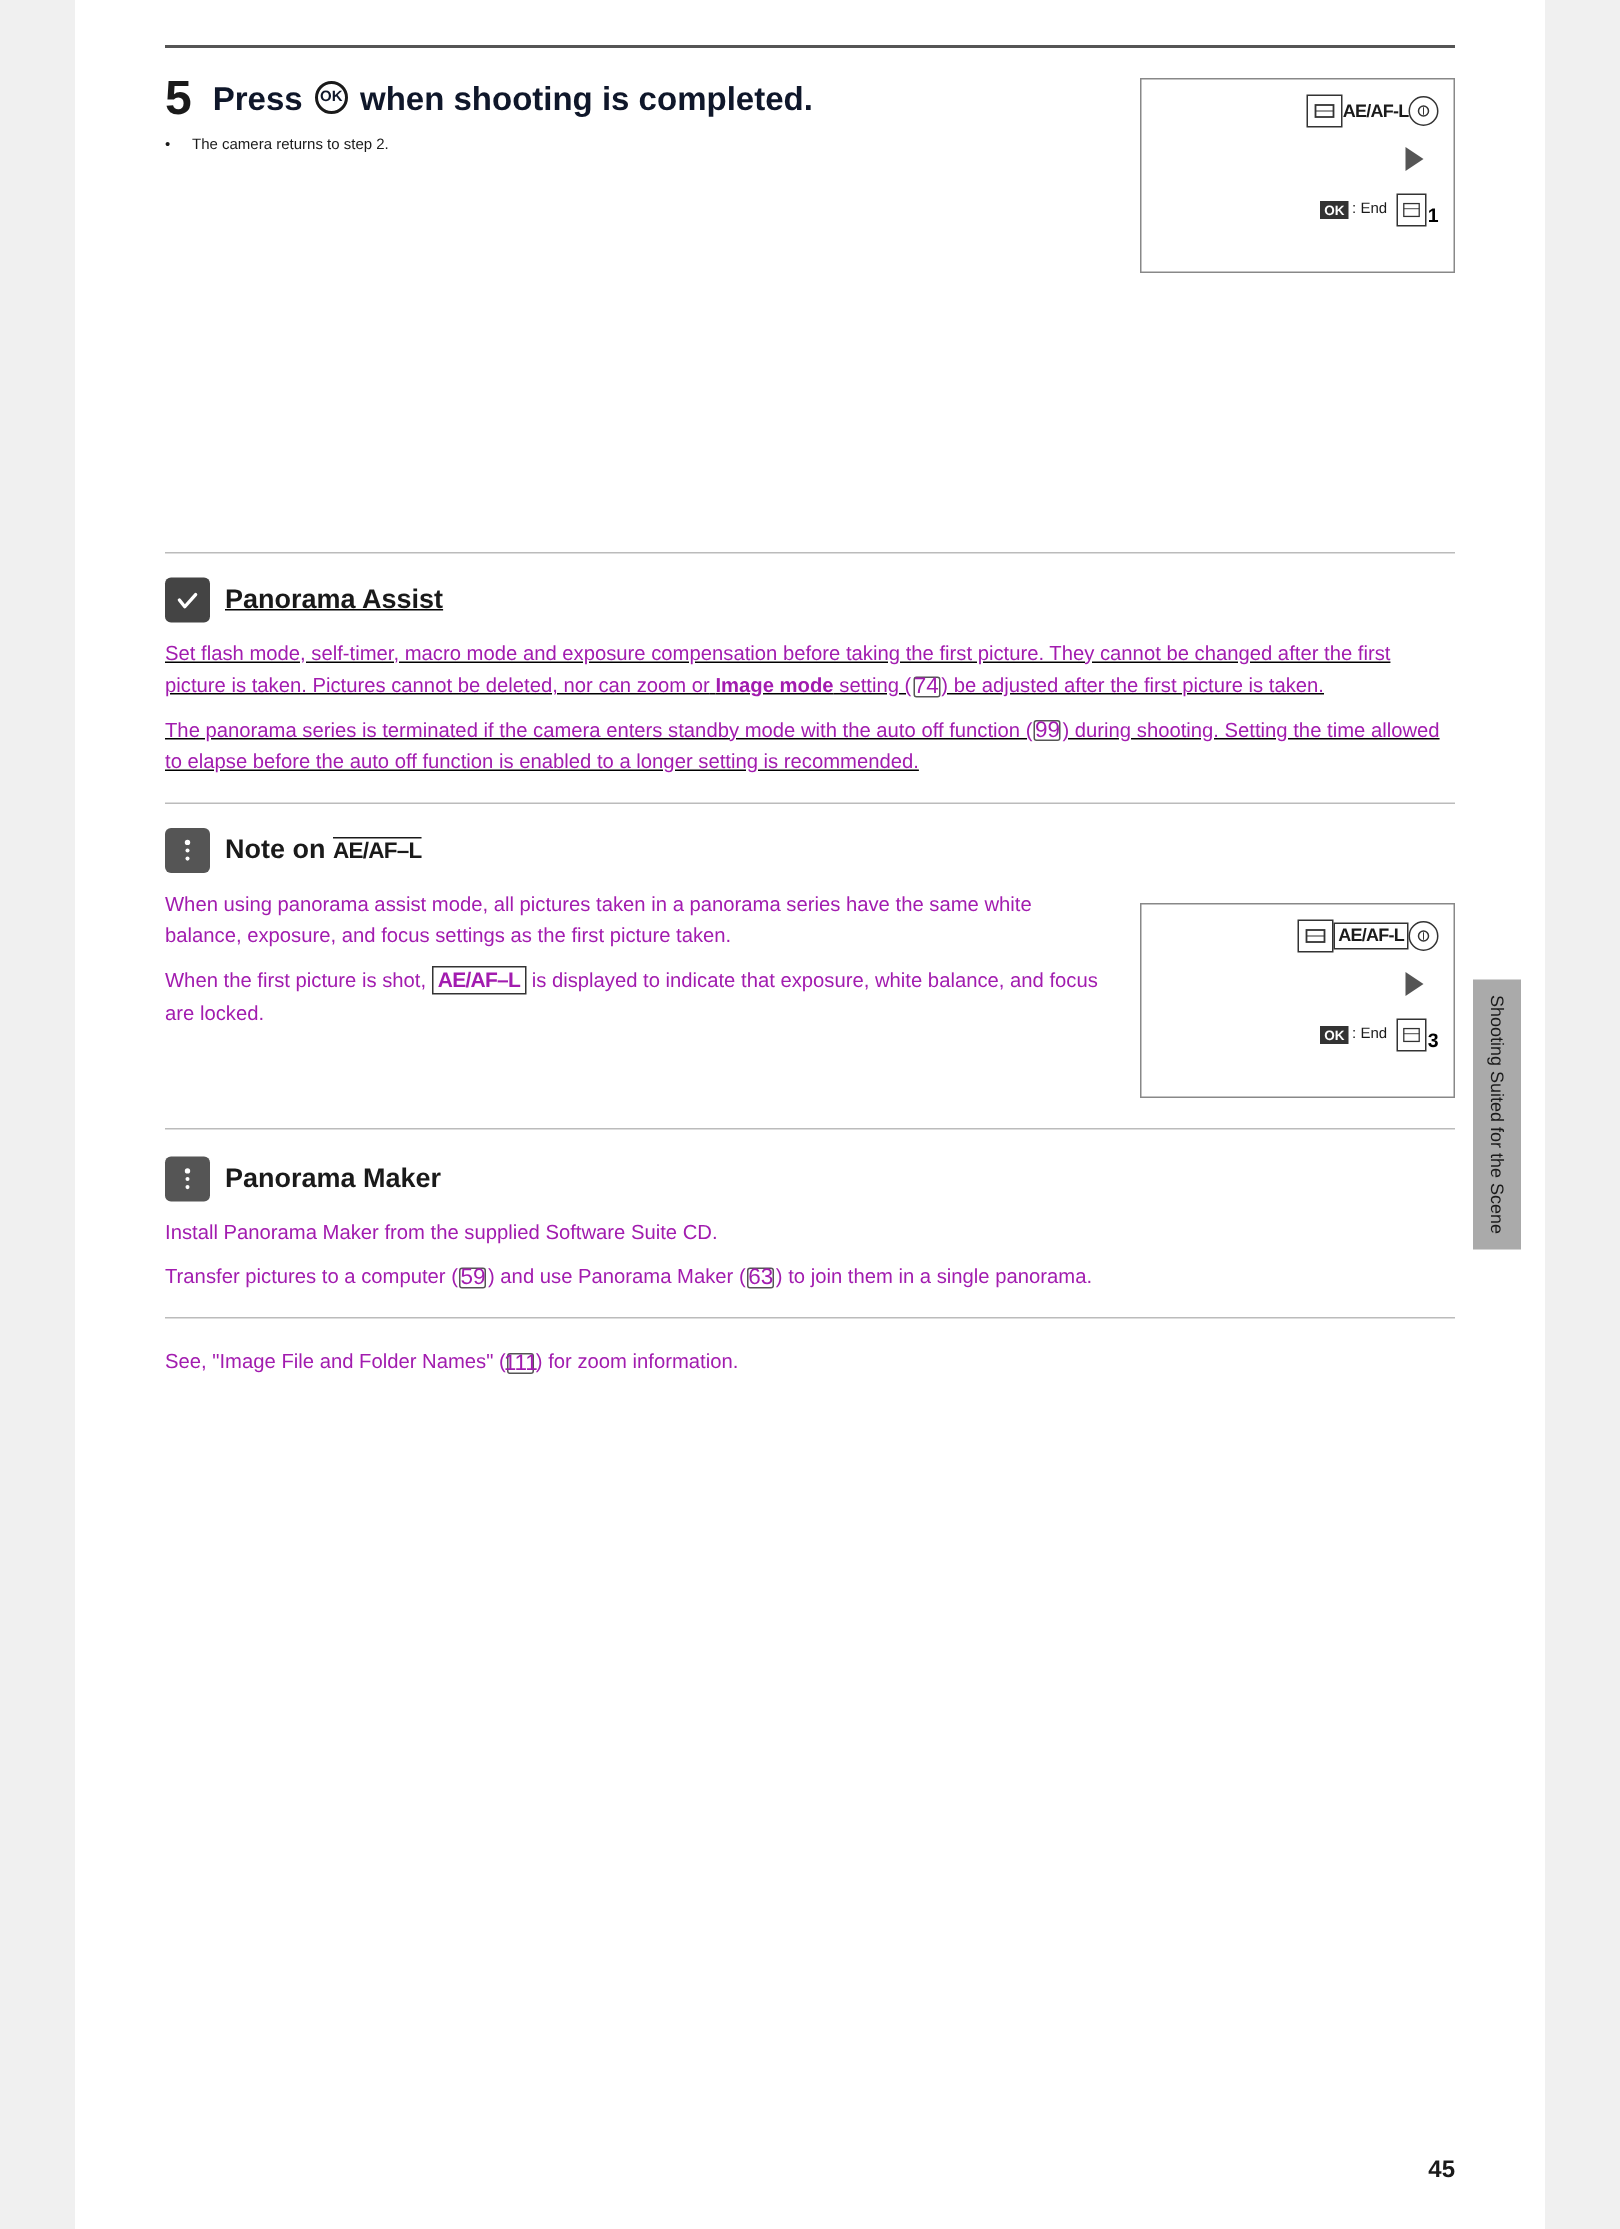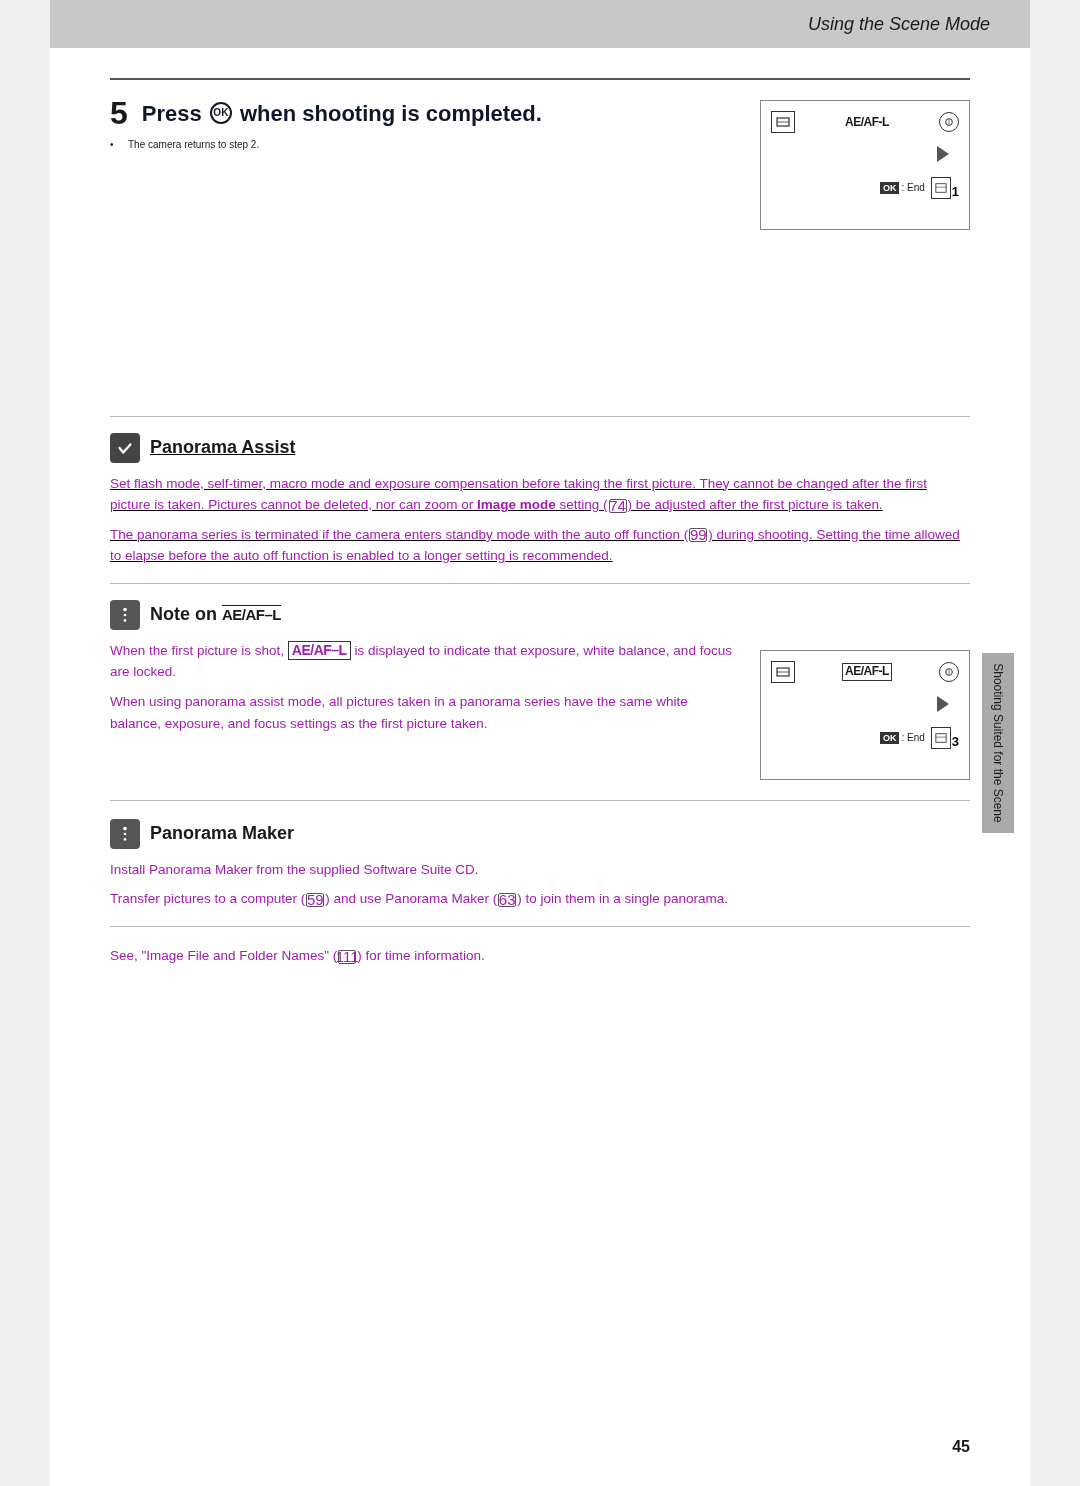--- a/index.html
+++ b/index.html
@@ -130,21 +130,21 @@
       border: 1.5px solid #888;
       background: #fff;
       flex-shrink: 0;
       padding: 10px;
       position: relative;
     }
 
     .cam-row-top {
       display: flex;
       align-items: center;
-      justify-content: space-between;
+      justify-content: flex-end;
       margin-bottom: 6px;
     }
 
     .cam-icon-box {
       width: 24px;
       height: 22px;
       border: 1.5px solid #333;
       display: flex;
       align-items: center;
       justify-content: center;
@@ -408,23 +408,20 @@
 
     .maker-section, .moreinfo-section {
       margin-top: 18px;
     }
   </style>
 </head>
 <body>
 
 <div class="page">
 
-  <div class="header-bar">
-    <span class="header-title">Using the Scene Mode</span>
-  </div>
 
   <div class="content">
 
     <div class="top-divider"></div>
 
     <div class="step-content-row">
       <div class="step-text-col">
         <div class="step-row">
           <span class="step-number">5</span>
           <div class="step-heading">
@@ -509,24 +506,24 @@
             <circle cx="10" cy="16" r="1.5" fill="white"></circle>
           </svg>
         </div>
         <span class="section-title">
           <span>Note on </span><span class="aeafl-styled">AE/AF–L</span>
         </span>
       </div>
 
       <div class="note-row">
         <div class="note-text-col">
+          <p class="body-text">When using panorama assist mode, all pictures taken in a panorama series have the same white balance, exposure, and focus settings as the first picture taken.</p>
           <p class="body-text">
             <span>When the first picture is shot, </span><span class="aeafl-text">AE/AF–L</span><span> is displayed to indicate that exposure, white balance, and focus are locked.</span>
           </p>
-          <p class="body-text">When using panorama assist mode, all pictures taken in a panorama series have the same white balance, exposure, and focus settings as the first picture taken.</p>
         </div>
 
         <div class="camera-diagram camera-diagram-2">
           <div class="cam-row-top">
             <div class="cam-icon-box">
               <svg viewBox="0 0 14 14" width="14" height="14">
                 <rect x="1" y="3" width="12" height="8" fill="none" stroke="#333" stroke-width="1.2"></rect>
                 <line x1="1" y1="7" x2="13" y2="7" stroke="#333" stroke-width="0.8"></line>
               </svg>
             </div>
@@ -582,21 +579,21 @@
           </span><span>) to join them in a single panorama.</span>
       </p>
     </div>
 
     <div class="section-divider"></div>
 
     <div class="moreinfo-section">
       <p class="body-text">
         <span>See, "Image File and Folder Names" (</span><span class="ref-box">
             <span>111</span>
-          </span><span>) for time information.</span>
+          </span><span>) for zoom information.</span>
       </p>
     </div>
 
   </div>
 
   <div class="page-number">45</div>
 
   <div class="side-tab">
     <span class="side-tab-text">Shooting Suited for the Scene</span>
   </div>

